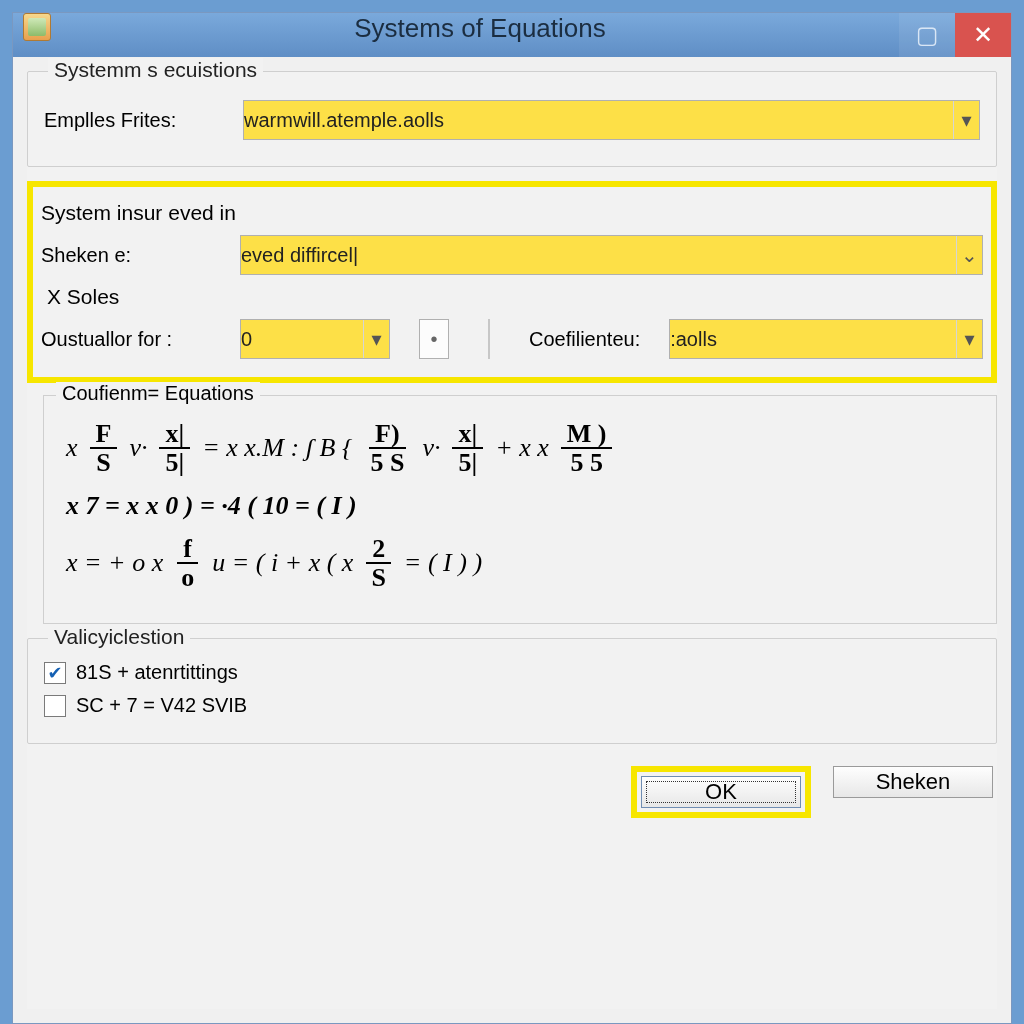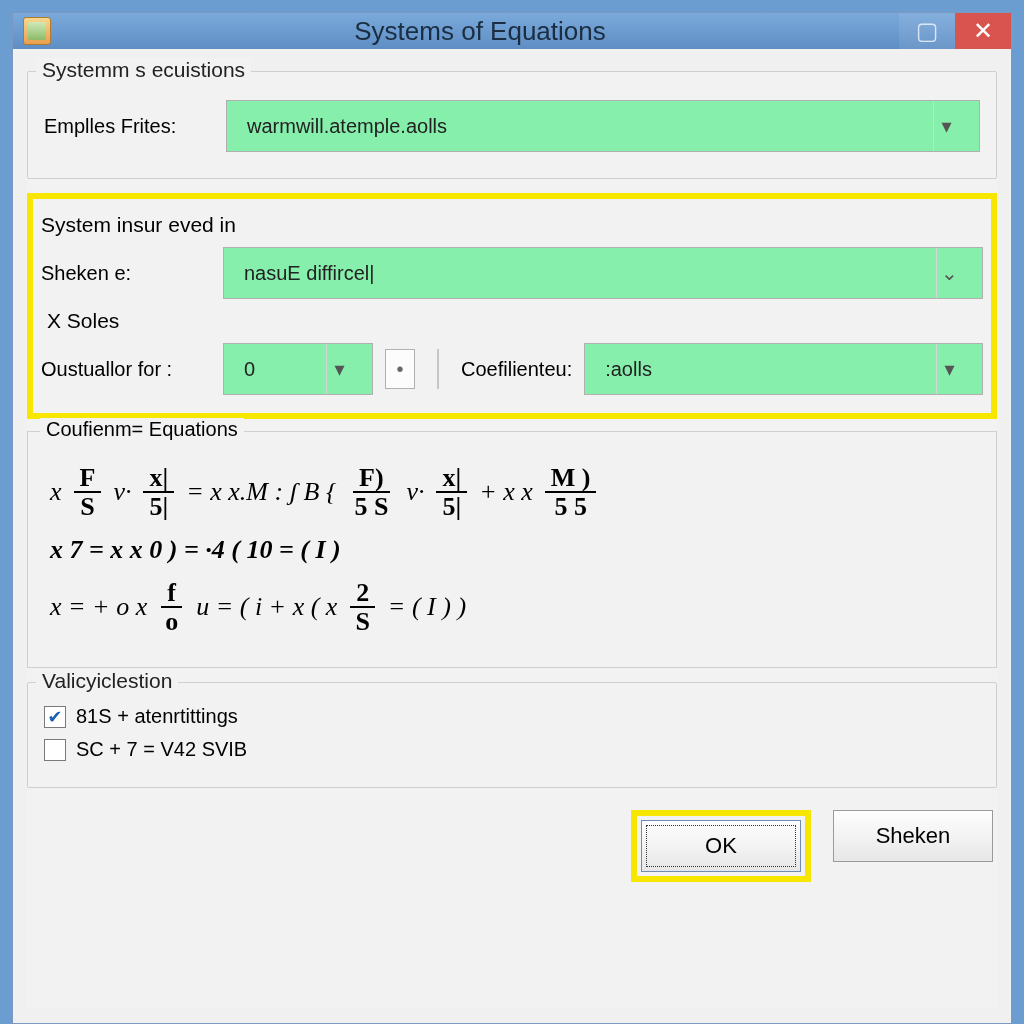--- a/index.html
+++ b/index.html
@@ -12,24 +12,24 @@
     background: #6b9dd1;
     overflow: hidden;
   }
   .window {
     position: absolute;
     left: 12px; right: 12px; top: 12px; bottom: 0;
     background: #f0f0f0;
     border: 1px solid #7a98c0;
   }
   .titlebar {
-    height: 36px;
+    height: 44px;
     background: linear-gradient(#7aa9db, #5f8ec5);
     display: flex;
-    align-items: center;
+    align-items: flex-start;
     color: #1a2b3c;
     position: relative;
   }
   .titlebar .appicon {
     width: 28px; height: 28px; margin: 0 10px;
     background: linear-gradient(#f6d88c, #e9a04e);
     border: 1px solid #b07a33;
     border-radius: 3px;
     position: relative;
   }
@@ -58,32 +58,32 @@
   }
   .group {
     border: 1px solid #cfcfcf;
     border-radius: 2px;
     margin: 0 0 14px 0;
     padding: 18px 16px 16px 16px;
     position: relative;
     background:#f2f2f2;
   }
   .group > .legend {
-    position:absolute; top:-14px; left:8px;
+    position:absolute; top:-14px; left:20px;
     background:#f2f2f2;
     padding: 0 6px;
     font-size: 21px;
     color:#222;
   }
-  .row { display:flex; align-items:center; gap:12px; margin: 10px 0;}
+  .row { display:flex; align-items:center; gap:29px; margin: 10px 0;}
   .lbl { min-width: 170px; }
   .combo, .textbox, .smallcombo {
     display:flex; align-items:center; justify-content:space-between;
-    background:#86efac; border:1px solid #b0b0b0;
-    height:52px; padding: 0 20px;
+    background:#fde047; border:1px solid #b0b0b0;
+    height:40px; padding: 0 0;
     flex:1;
     color:#222;
   }
   .combo .arrow, .smallcombo .arrow {
     width:26px; text-align:center; color:#555;
     border-left: 1px solid #d5d5d5;
     height:100%; display:flex; align-items:center; justify-content:center;
   }
   .smallcombo { flex: none; width: 150px; }
   .spin-extra {
@@ -94,21 +94,21 @@
     width:2px; height:40px; background:#c7c7c7; margin: 0 10px;
   }
   .highlight-box {
     border: 6px solid #f7e600;
     padding: 8px;
     margin-bottom: 12px;
   }
   .subhead { font-size:21px; margin: 6px 0 2px 0; }
   .xclose { font-family: monospace; margin-right:6px; }
   .eqpanel {
-    border:1px solid #cfcfcf; padding: 24px 18px 18px 18px; position:relative; margin-bottom:14px;
+    border:1px solid #cfcfcf; padding: 16px 18px 18px 18px; position:relative; margin-bottom:14px;margin-left:16px;
   }
   .eqpanel .legend {
     position:absolute; top:-14px; left:12px; background:#f2f2f2; padding:0 6px;
   }
   .eq {
     font-family: "Cambria Math", "Times New Roman", serif;
     font-style: italic;
     font-size: 26px;
     margin: 8px 4px 14px 4px;
     white-space: nowrap;
@@ -119,21 +119,21 @@
   .frac .d { padding: 0 6px;}
   .bold { font-weight: 700; font-style: normal;}
   .checkrow { display:flex; align-items:center; gap:10px; margin:10px 0;}
   .check {
     width:22px; height:22px; border:1px solid #7a7a7a; background:#fff;
     display:flex; align-items:center; justify-content:center;
     font-size:18px; color:#1560b3;
   }
   .btnbar { display:flex; justify-content:flex-end; gap:22px; padding: 8px 4px 2px 4px;}
   .btn {
-    min-width: 160px; height:52px;
+    min-width: 160px; height:32px;
     background: linear-gradient(#fefefe,#e7e7e7);
     border:1px solid #9a9a9a;
     display:flex; align-items:center; justify-content:center;
     font-size:22px;
   }
   .btn.ok {
     outline: 1px dotted #333;
     outline-offset: -6px;
     border: 1px solid #6f8db3;
   }
@@ -166,21 +166,21 @@
           <span class="arrow">▾</span>
         </div>
       </div>
     </div>
 
     <div class="highlight-box">
       <div class="subhead">System insur eved in</div>
       <div class="row">
         <span class="lbl">Sheken e:</span>
         <div class="combo">
-          <span>nasuE diffircel|</span>
+          <span>eved diffircel|</span>
           <span class="arrow">⌄</span>
         </div>
       </div>
       <div class="subhead">
         <span class="xclose"></span><span>X  Soles</span>
       </div>
       <div class="row">
         <span class="lbl">Oustuallor for :</span>
         <div class="smallcombo">
           <span>0</span>

